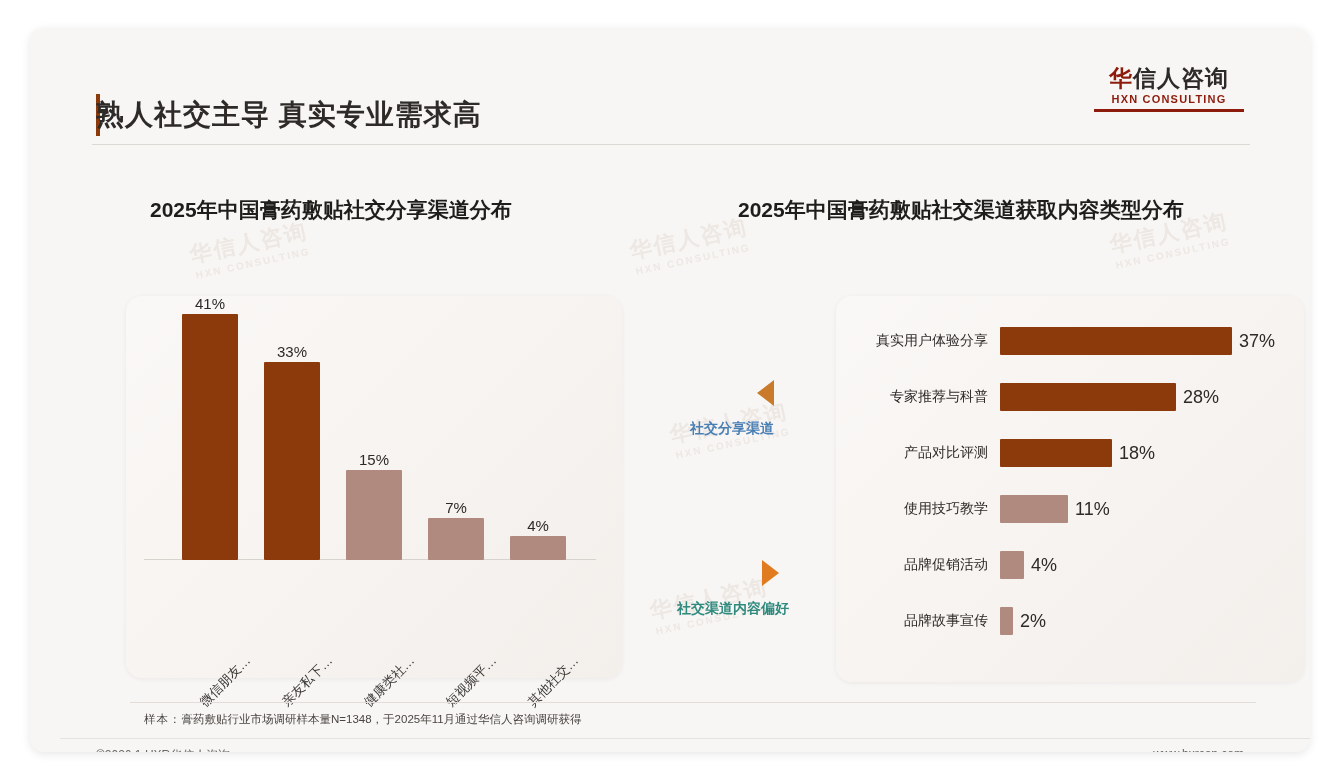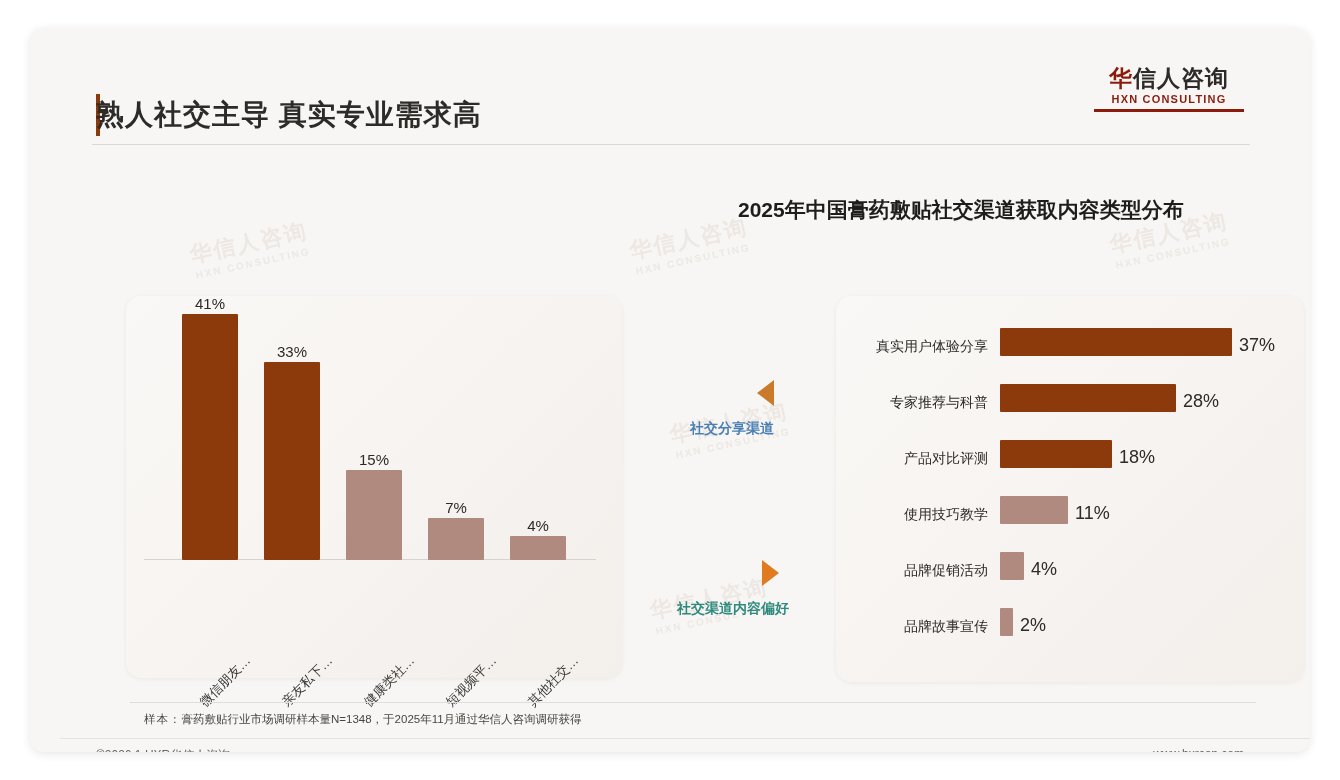--- a/index.html
+++ b/index.html
@@ -208,21 +208,21 @@
     top: 276px;
     width: 470px;
     height: 370px;
   }
   .hrow {
     position: absolute;
     left: 0;
     height: 30px;
     width: 470px;
     display: flex;
-    align-items: flex-end;
+    align-items: center;
   }
   .hrow-label {
     width: 152px;
     text-align: right;
     padding-right: 12px;
     font-size: 14px;
     color: #2d2a28;
     white-space: nowrap;
   }
   .hrow-bar {
@@ -289,20 +289,21 @@
       <div class="title-accent"></div>
       <div class="slide-title">熟人社交主导 真实专业需求高</div>
       <div class="title-underline"></div>
       <div class="logo">
         <div class="logo-cn"><span>华</span><span class="dark">信人咨询</span></div>
         <div class="logo-en">HXN CONSULTING</div>
         <div class="logo-bar"></div>
       </div>
     </div>
 
+    <div class="panel-title" id="title-left">2025年中国膏药敷贴社交分享渠道分布</div>
     <div class="panel-title" id="title-right">2025年中国膏药敷贴社交渠道获取内容类型分布</div>
 
     <div class="wm" style="left:160px; top:200px;">
       <span class="c">华信人咨询</span>
       <span class="e">HXN CONSULTING</span>
     </div>
     <div class="wm" style="left:600px; top:196px;">
       <span class="c">华信人咨询</span>
       <span class="e">HXN CONSULTING</span>
     </div>

